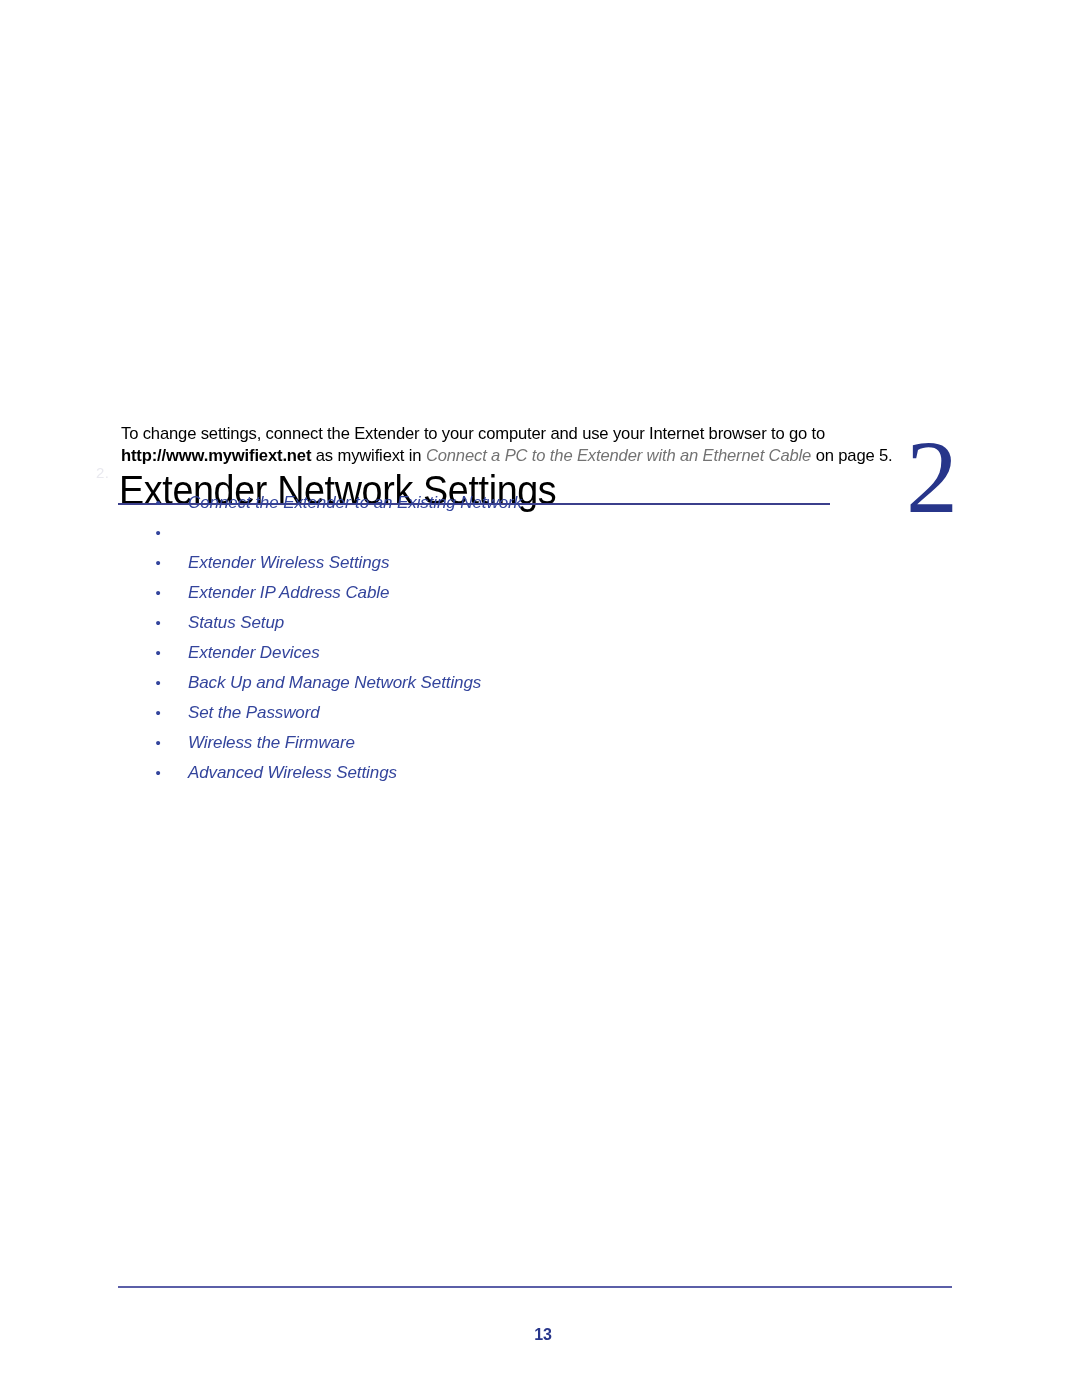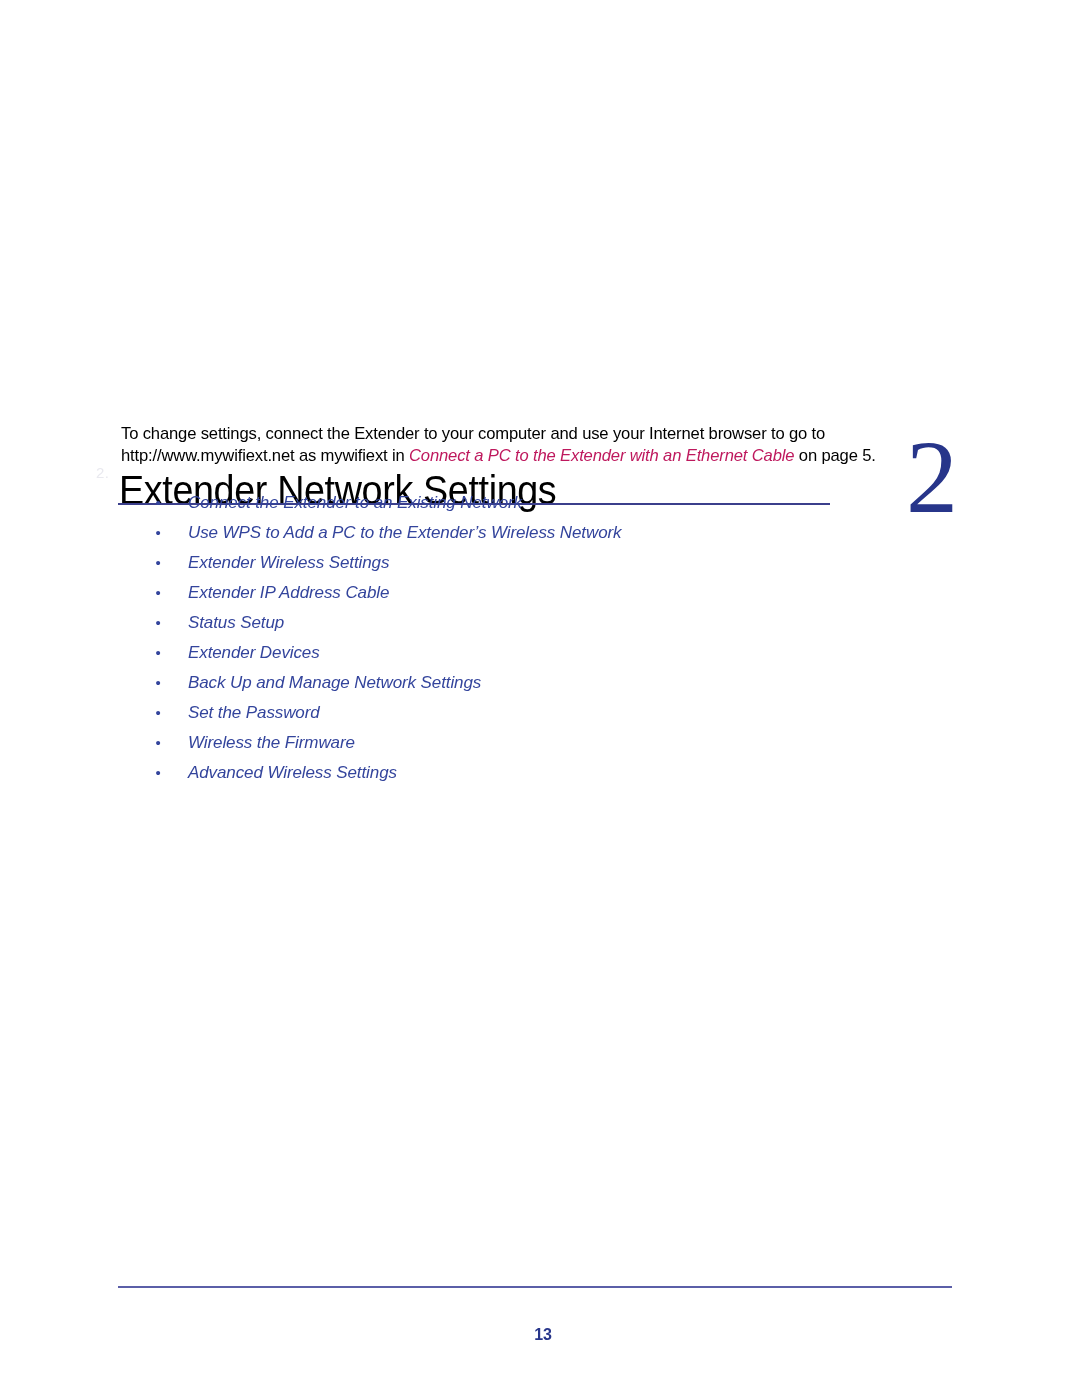--- a/index.html
+++ b/index.html
@@ -81,27 +81,27 @@
     top: 406px;
     width: 838px;
     font-size: 16.6px;
     line-height: 22.6px;
     color: #000000;
     text-align: left;
     letter-spacing: -0.15px;
   }
 
   .intro b {
-    font-weight: 400;
+    font-weight: 700;
     color: #000000;
   }
 
   .xref {
     font-style: italic;
-    color: #be185d;
+    color: #737373;
   }
 
   
   .link-list {
     position: absolute;
     left: 150px;
     top: 488px;
     width: 800px;
     margin: 0;
     padding: 0;
@@ -175,21 +175,20 @@
     <span>To change settings, connect the Extender to your computer and use your Internet browser to go to </span><b>http://www.mywifiext.net</b><span> as mywifiext in </span><span class="xref">Connect a PC to the Extender with an Ethernet Cable</span><span> on page 5.</span>
   </p>
 
   <ul class="link-list">
     <li class="link-item">
       <span class="bullet">•</span>
       <span>Connect the Extender to an Existing Network</span>
     </li>
     <li class="link-item">
       <span class="bullet">•</span>
-      <span>Use WPS to Add a PC to the Extender’s Wireless Network</span>
     </li>
     <li class="link-item">
       <span class="bullet">•</span>
       <span>Extender Wireless Settings</span>
     </li>
     <li class="link-item">
       <span class="bullet">•</span>
       <span>Extender IP Address Cable</span>
     </li>
     <li class="link-item">

